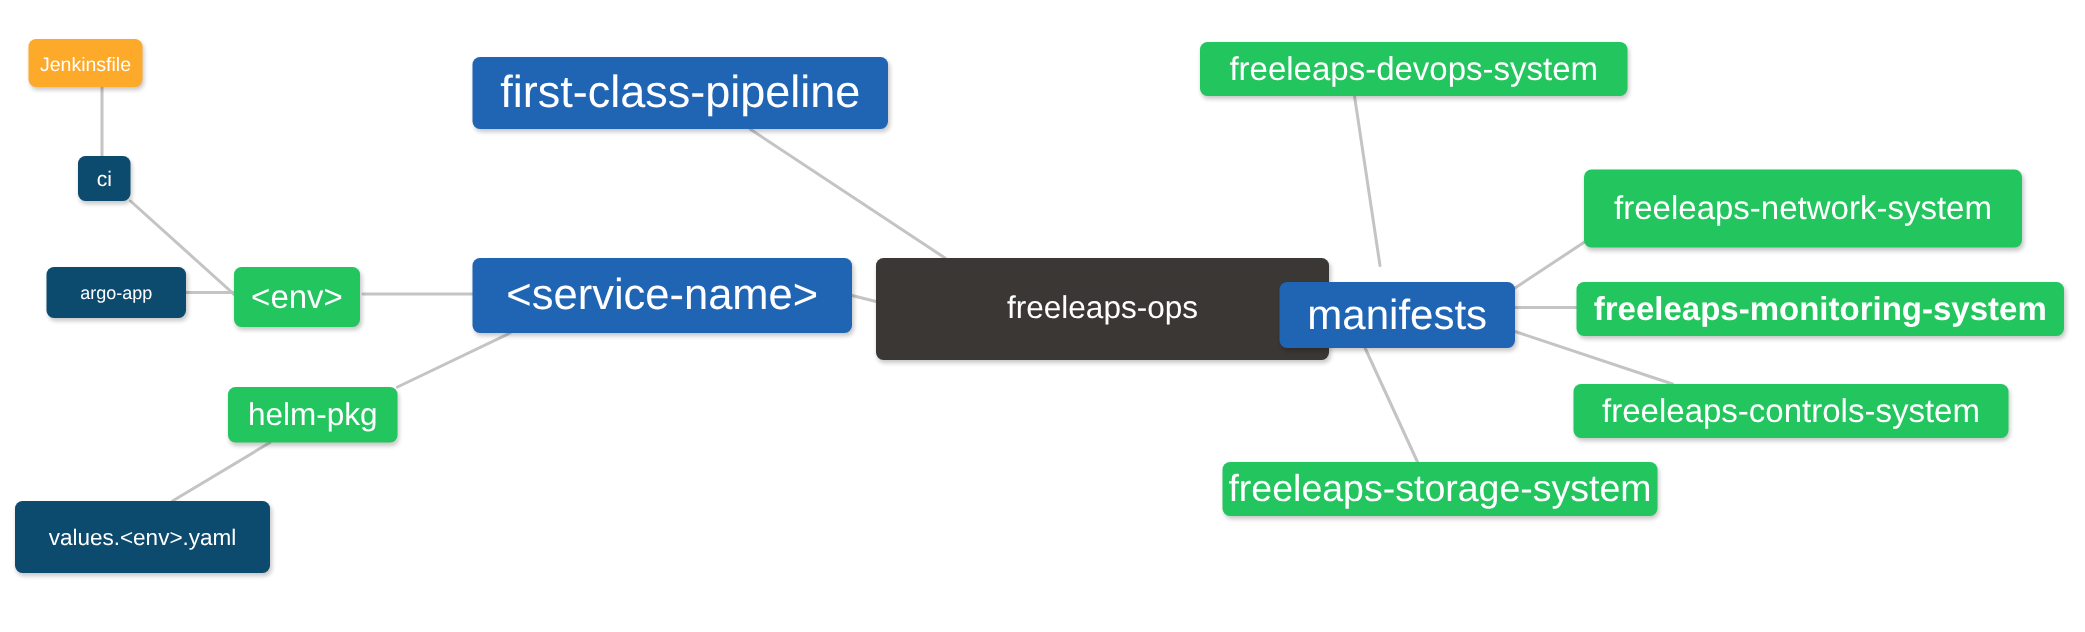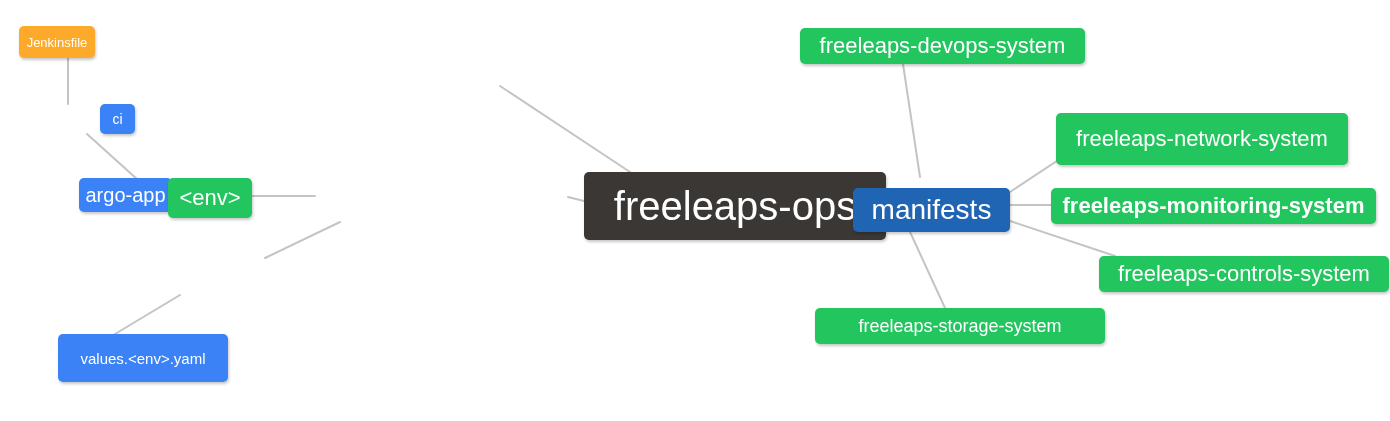--- a/index.html
+++ b/index.html
@@ -36,21 +36,21 @@
     border-radius: 5px;
     box-shadow: 1px 2px 3px rgba(0,0,0,0.22);
     letter-spacing: 0px;
     z-index: 2;
     user-select: none;
   }
   .n-root   { background: #3b3734; }
   .n-blue   { background: #2064b4; }
   .n-green  { background: #22c55e; }
   .n-orange { background: #fda929; }
-  .n-red    { background: #3b82f6; margin-left: 48px; }
+  .n-red    { background: #0c4a6e; }
 </style>
 </head>
 <body>
 
 <div id="canvas">
   <svg id="edges" viewBox="0 0 1390 421" width="1390" height="421">
       <line x1="68" y1="58" x2="68" y2="104" stroke="#c4c4c4" stroke-width="2" stroke-linecap="round"></line>
       <line x1="87" y1="134" x2="158" y2="198" stroke="#c4c4c4" stroke-width="2" stroke-linecap="round"></line>
       <line x1="124" y1="195" x2="158" y2="195" stroke="#c4c4c4" stroke-width="2" stroke-linecap="round"></line>
       <line x1="242" y1="196" x2="315" y2="196" stroke="#c4c4c4" stroke-width="2" stroke-linecap="round"></line>
@@ -60,23 +60,26 @@
       <line x1="500" y1="86" x2="630" y2="172" stroke="#c4c4c4" stroke-width="2" stroke-linecap="round"></line>
       <line x1="843" y1="201" x2="853" y2="199" stroke="#c4c4c4" stroke-width="2" stroke-linecap="round"></line>
       <line x1="920" y1="177" x2="903" y2="64" stroke="#c4c4c4" stroke-width="2" stroke-linecap="round"></line>
       <line x1="1010" y1="192" x2="1075" y2="149" stroke="#c4c4c4" stroke-width="2" stroke-linecap="round"></line>
       <line x1="1010" y1="205" x2="1051" y2="205" stroke="#c4c4c4" stroke-width="2" stroke-linecap="round"></line>
       <line x1="1010" y1="221" x2="1115" y2="256" stroke="#c4c4c4" stroke-width="2" stroke-linecap="round"></line>
       <line x1="905" y1="221" x2="945" y2="308" stroke="#c4c4c4" stroke-width="2" stroke-linecap="round"></line>
     </svg>
 <div class="node n-orange" style="left: 19px; top: 26px; width: 76px; height: 32px; font-size: 13px;">Jenkinsfile</div>
     <div class="node n-red" style="left: 52px; top: 104px; width: 35px; height: 30px; font-size: 14px;">ci</div>
-    <div class="node n-red" style="left: 31px; top: 178px; width: 93px; height: 34px; font-size: 20px;">argo-app</div>
-    <div class="node n-green" style="left: 168px; top: 178px; width: 84px; height: 40px; font-size: 22px;">&lt;env&gt;</div>
+    <div class="node n-red" style="left: 31px; top: 178px; width: 93px; height: 34px; font-size: 12px;">argo-app</div>
+    <div class="node n-green" style="left: 156px; top: 178px; width: 84px; height: 40px; font-size: 22px;">&lt;env&gt;</div>
+    <div class="node n-green" style="left: 152px; top: 258px; width: 113px; height: 37px; font-size: 21px;">helm-pkg</div>
     <div class="node n-red" style="left: 10px; top: 334px; width: 170px; height: 48px; font-size: 15px;">values.&lt;env&gt;.yaml</div>
-    <div class="node n-root" style="left: 584px; top: 172px; width: 302px; height: 68px; font-size: 40px;">freeleaps-ops</div>
+    <div class="node n-blue" style="left: 315px; top: 38px; width: 277px; height: 48px; font-size: 30px;">first-class-pipeline</div>
+    <div class="node n-blue" style="left: 315px; top: 172px; width: 253px; height: 50px; font-size: 29px;">&lt;service-name&gt;</div>
+    <div class="node n-root" style="left: 584px; top: 172px; width: 302px; height: 68px; font-size: 21px;">freeleaps-ops</div>
     <div class="node n-blue" style="left: 853px; top: 188px; width: 157px; height: 44px; font-size: 28px;">manifests</div>
     <div class="node n-green" style="left: 800px; top: 28px; width: 285px; height: 36px; font-size: 22px;">freeleaps-devops-system</div>
     <div class="node n-green" style="left: 1056px; top: 113px; width: 292px; height: 52px; font-size: 22px;">freeleaps-network-system</div>
     <div class="node n-green" style="left: 1051px; top: 188px; width: 325px; height: 36px; font-size: 22px; font-weight: bold;">freeleaps-monitoring-system</div>
-    <div class="node n-green" style="left: 1099px; top: 256px; width: 290px; height: 36px; font-size: 22px;">freeleaps-controls-system</div>
-    <div class="node n-green" style="left: 815px; top: 308px; width: 290px; height: 36px; font-size: 18px;">freeleaps-storage-system</div>
+    <div class="node n-green" style="left: 1049px; top: 256px; width: 290px; height: 36px; font-size: 22px;">freeleaps-controls-system</div>
+    <div class="node n-green" style="left: 815px; top: 308px; width: 290px; height: 36px; font-size: 25px;">freeleaps-storage-system</div>
   </div>
 
 </body></html>

